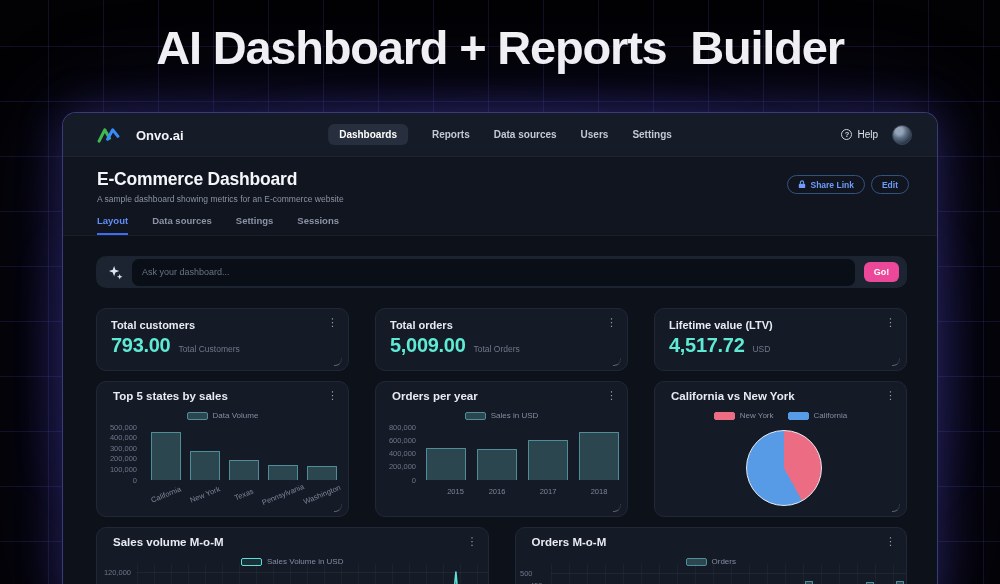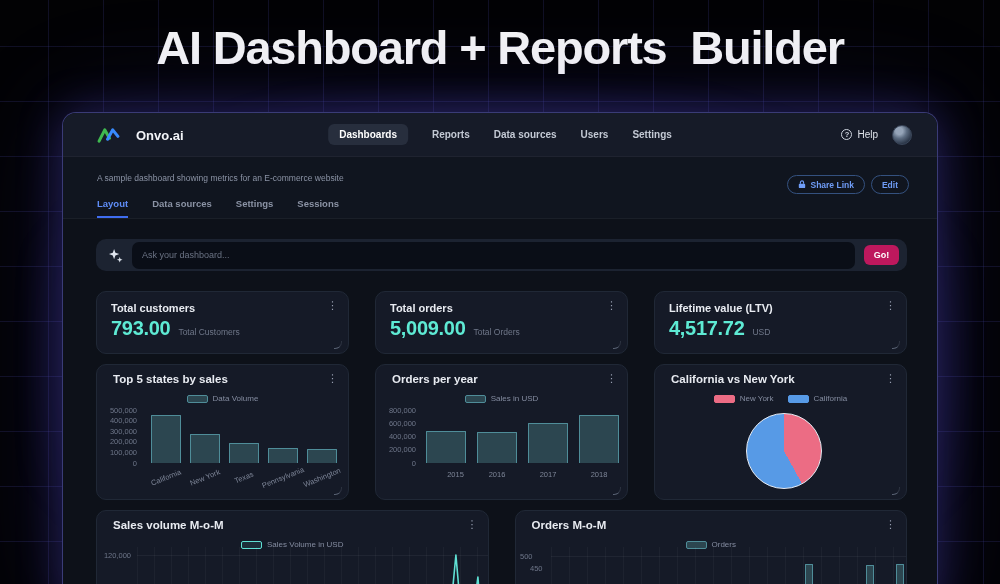--- a/index.html
+++ b/index.html
@@ -37,31 +37,31 @@
     border:1px solid #3a465a;}
   
   .page-header{background:#10151f;padding:12px 28px 0 34px;border-bottom:1px solid rgba(255,255,255,0.045);}
   .ph-top{display:flex;align-items:flex-start;}
   .page-title{margin:0;font-size:17.5px;font-weight:700;color:#f4f6fa;letter-spacing:-0.2px;}
   .page-subtitle{margin-top:4px;font-size:8.5px;color:#8b93a5;}
   .header-actions{margin-left:auto;display:flex;gap:6px;margin-top:6px;}
   .pill-btn{display:flex;align-items:center;gap:4px;height:19px;padding:0 10px;border-radius:10px;
     border:1px solid #34517f;background:transparent;color:#6f9cf6;font-size:8.5px;font-weight:700;cursor:pointer;
     font-family:"Liberation Sans",sans-serif;}
-  .tabs-row{display:flex;gap:24px;margin-top:4px;}
+  .tabs-row{display:flex;gap:24px;margin-top:11px;}
   .tab{font-size:9.5px;color:#8b93a5;font-weight:600;padding-bottom:7px;cursor:pointer;border-bottom:2px solid transparent;}
   .tab.active{color:#5f8df8;border-bottom-color:#3f6df0;}
   
   .content{padding:20px 30px 0 33px;background:#0d1119;}
   .ask-bar{display:flex;align-items:center;gap:9px;height:32px;background:#1c2331;border-radius:10px;
     padding:0 8px 0 12px;}
   .ask-input{flex:1;height:27px;background:#0a0e17;border:none;outline:none;border-radius:7px;
     padding:0 10px;font-size:9px;color:#aab2c4;font-family:"Liberation Sans",sans-serif;}
   .ask-input::placeholder{color:#6b7384;}
-  .go-btn{height:20px;min-width:35px;background:#be185d;border:none;border-radius:6px;color:#fff;
+  .go-btn{height:20px;min-width:35px;background:#ec4899;border:none;border-radius:6px;color:#fff;
     font-size:9px;font-weight:700;cursor:pointer;font-family:"Liberation Sans",sans-serif;}
   .row{display:flex;gap:26px;}
   .kpi-row{margin-top:20px;}
   .chart-row{margin-top:10px;}
   .bottom-row{margin-top:10px;}
   .card{position:relative;flex:1;background:#151a27;border:1px solid #202836;border-radius:10px;overflow:hidden;}
   .kpi-card{height:63px;padding:10px 14px;}
   .kpi-title{font-size:11px;font-weight:700;color:#e8ebf1;}
   .kpi-value-row{display:flex;align-items:baseline;gap:8px;margin-top:3px;}
   .kpi-value{font-size:20px;font-weight:700;color:#5eead4;letter-spacing:-0.3px;}
@@ -116,20 +116,21 @@
           <span class="help-icon">?</span>
           <span class="help-label">Help</span>
         </span>
         <span class="avatar"></span>
       </div>
     </div>
 
     <div class="page-header">
       <div class="ph-top">
         <div>
+          <h2 class="page-title">E-Commerce Dashboard</h2>
           <div class="page-subtitle">A sample dashboard showing metrics for an E-commerce website</div>
         </div>
         <div class="header-actions">
           <button class="pill-btn">
             <span style="display:flex;">
               <svg width="8" height="9" viewBox="0 0 10 11">
                 <rect x="1" y="4.5" width="8" height="5.5" rx="1.2" fill="#6f9cf6"></rect>
                 <path d="M3 4.5 V3 a2 2 0 0 1 4 0 v1.5" stroke="#6f9cf6" stroke-width="1.4" fill="none"></path>
               </svg>
             </span>

